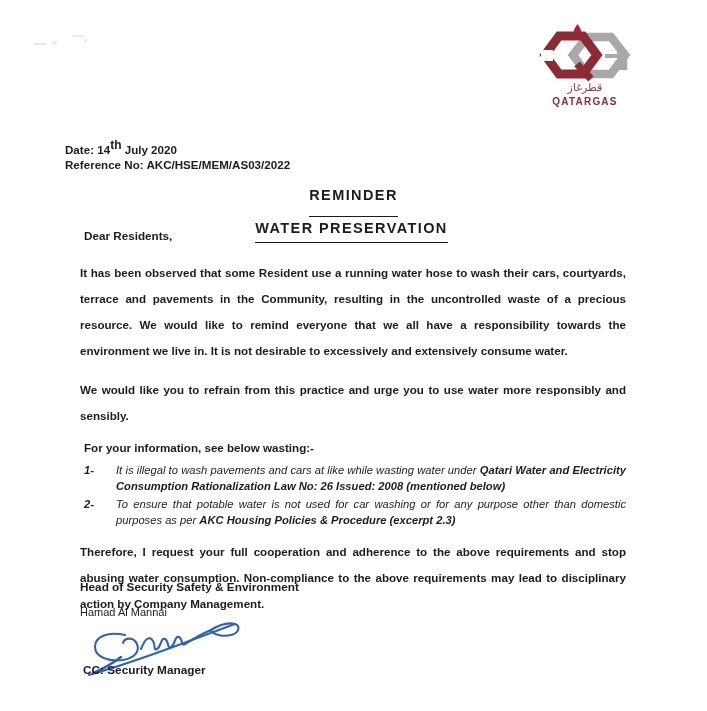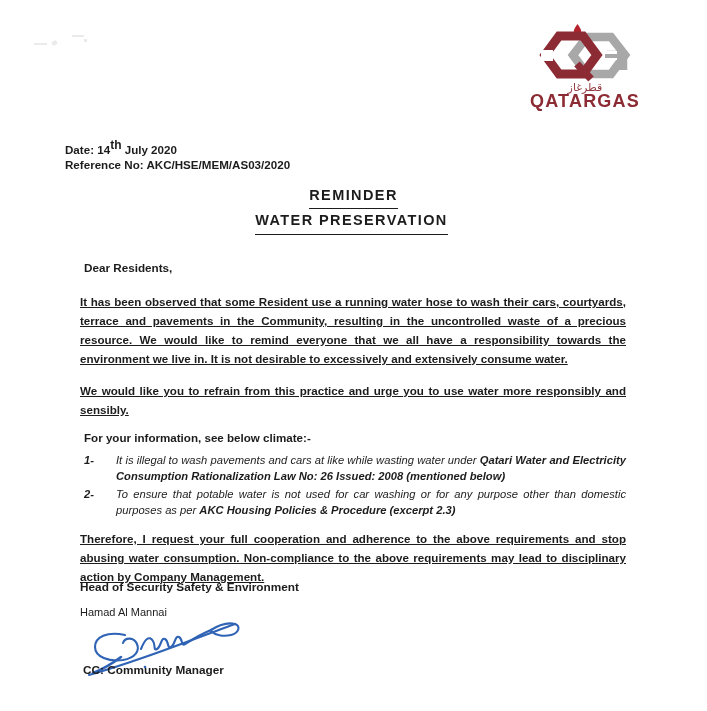--- a/index.html
+++ b/index.html
@@ -51,21 +51,21 @@
     color: #8c2b33;
     letter-spacing: 2px;
     line-height: 11px;
     margin-top: -2px;
     direction: rtl;
     opacity: 0.92;
   }
   .logo-word {
     font-family: "Liberation Sans", sans-serif;
     font-weight: bold;
-    font-size: 18px;
+    font-size: 10px;
     color: #8c2b33;
     letter-spacing: 1.2px;
     line-height: 15px;
     margin-top: 1px;
   }
 
   
   .meta {
     position: absolute;
     left: 65px;
@@ -85,59 +85,58 @@
     width: 707px;
     text-align: center;
   }
   .title-line-1 {
     font-size: 14.5px;
     font-weight: bold;
     letter-spacing: 1.4px;
     color: #1c1c1c;
     display: inline-block;
     border-bottom: 1.4px solid #1c1c1c;
-    padding-bottom: 4px;
+    padding-bottom: 12px;
     line-height: 17px;
   }
   .title-line-2-wrap { margin-top: 2px; }
   .title-line-2 {
     font-size: 14.5px;
     font-weight: bold;
     letter-spacing: 1.4px;
     color: #1c1c1c;
     display: inline-block;
     border-bottom: 1.4px solid #1c1c1c;
     padding-bottom: 5px;
     line-height: 17px;
     margin-left: -4px;
   }
 
   
   .body-wrap {
     position: absolute;
     left: 80px;
-    top: 260px;
+    top: 228px;
     width: 546px;
   }
   .salutation {
     font-size: 11.7px;
     font-weight: bold;
     color: #1c1c1c;
     margin-left: 4px;
     margin-bottom: 17px;
     line-height: 15px;
   }
   p.para {
     margin: 0 0 13px 0;
     font-size: 11.6px;
     font-weight: bold;
-    line-height: 19px;
+    line-height: 26px;
     color: #1c1c1c;
     text-align: justify;
-    text-decoration: underline;
   }
   p.para.tight { margin-bottom: 11px; }
   .excerpt-intro {
     font-size: 11.6px;
     font-weight: bold;
     line-height: 16px;
     color: #1c1c1c;
     margin: 0 0 6px 4px;
   }
 
@@ -221,42 +220,42 @@
     <div class="logo-arabic">قطرغاز</div>
     <div class="logo-word">QATARGAS</div>
   </div>
 
   <div class="meta">
     <div>
       <span>Date:</span>
       <span>14</span><sup>th</sup>
       <span>July 2020</span>
     </div>
-    <div>Reference No: AKC/HSE/MEM/AS03/2020</div>
+    <div>Reference No: AKC/HSE/MEM/AS03/2022</div>
   </div>
 
   <div class="title-block">
     <div>
       <span class="title-line-1">REMINDER</span>
     </div>
     <div class="title-line-2-wrap">
       <span class="title-line-2">WATER PRESERVATION</span>
     </div>
   </div>
 
   <div class="body-wrap">
 
     <div class="salutation">Dear Residents,</div>
 
     <p class="para">It has been observed that some Resident use a running water hose to wash their cars, courtyards, terrace and pavements in the Community, resulting in the uncontrolled waste of a precious resource. We would like to remind everyone that we all have a responsibility towards the environment we live in. It is not desirable to excessively and extensively consume water.</p>
 
 
     <p class="para tight">We would like you to refrain from this practice and urge you to use water more responsibly and sensibly.</p>
 
-    <div class="excerpt-intro">For your information, see below climate:-</div>
+    <div class="excerpt-intro">For your information, see below wasting:-</div>
 
     <ul class="excerpt-list">
       <li class="excerpt-item">
         <span class="excerpt-num">1-</span>
         <span class="excerpt-text"><span>It is illegal to wash pavements and cars at like while wasting water under </span><b>Qatari Water and Electricity Consumption Rationalization Law  No: 26  Issued: 2008 (mentioned below)</b></span>
       </li>
       <li class="excerpt-item">
         <span class="excerpt-num">2-</span>
         <span class="excerpt-text"><span>To ensure that potable water is not used for car washing or for any purpose other than domestic purposes as per </span><b>AKC Housing Policies &amp; Procedure (excerpt 2.3)</b></span>
       </li>
@@ -281,16 +280,16 @@
         <path d="M100 29 C 108 24, 116 19, 126 15" stroke-width="2.3"></path>
 
         <path d="M126 15 C 134 10, 142 7, 150 9 C 156 11, 154 18, 146 20 C 138 22, 130 20, 126 16" stroke-width="2.1"></path>
 
         <path d="M150 9 C 130 16, 95 30, 60 42 C 40 49, 18 56, 4 60" stroke-width="2.2"></path>
 
         <circle cx="60" cy="52" r="1.3" fill="#2f63b5" stroke="none"></circle>
       </g>
     </svg>
 
-    <div class="cc-line">CC: Community Manager</div>
+    <div class="cc-line">CC: Security Manager</div>
   </div>
 
 </div>
 
 </body></html>

